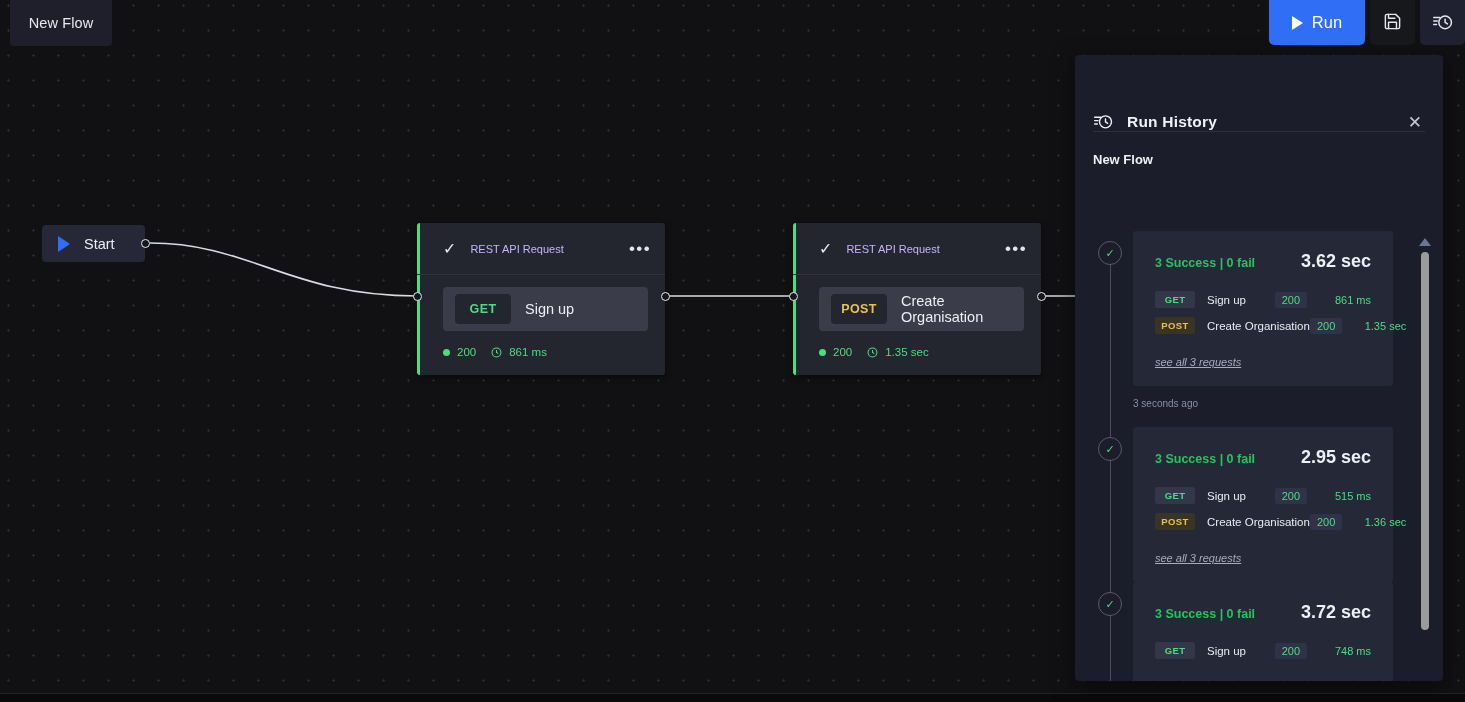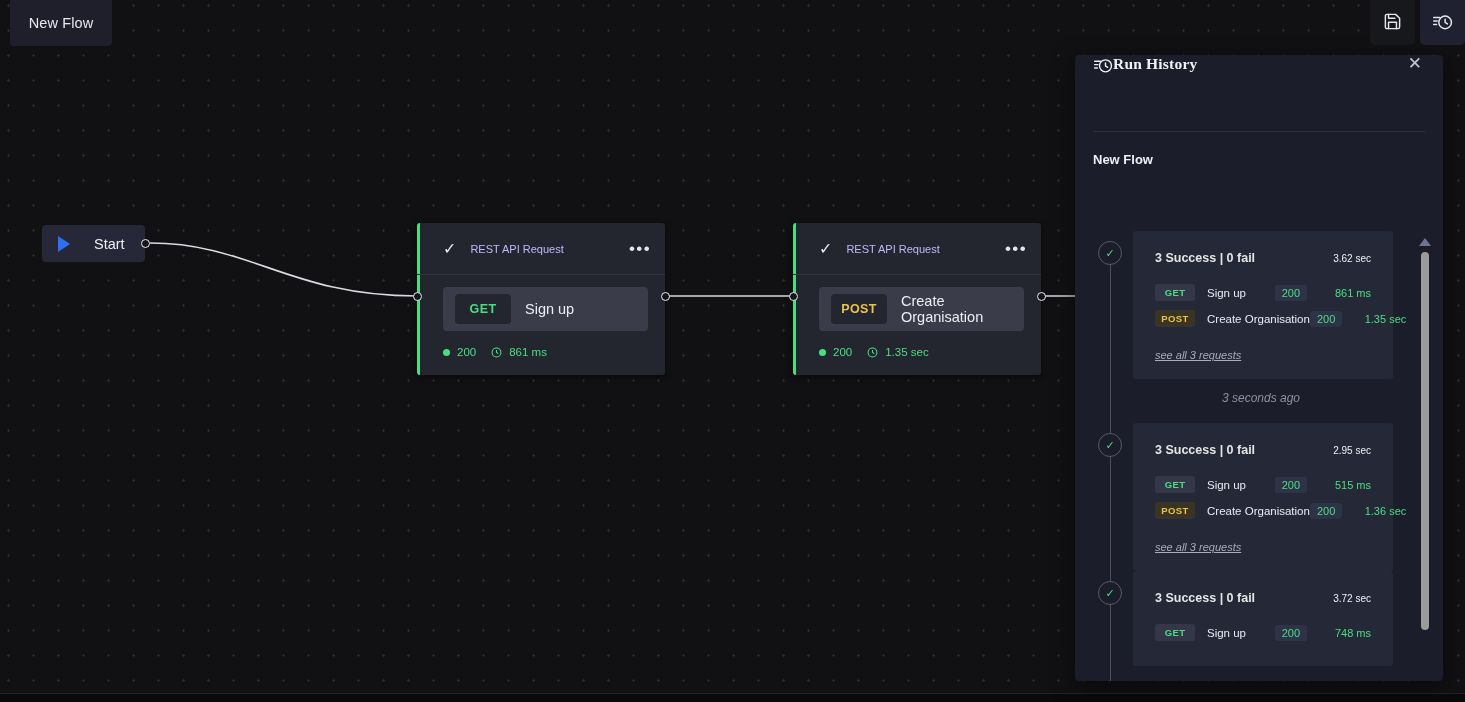--- a/index.html
+++ b/index.html
@@ -195,23 +195,23 @@
     width: 368px; height: 626px;
     background: #1b1d2a;
     border-radius: 4px;
     z-index: 25;
     box-shadow: 0 6px 22px rgba(0,0,0,.5);
     overflow: hidden;
   }
   #panel-head {
     height: 76px;
     display: flex;
-    align-items: flex-start;
+    align-items: flex-end;
     padding: 0 21px 0 18px;
-    font-family: Liberation Serif, serif;
+    gap: 14px;
   }
   #panel-head .ptitle {
     color: #f0f1f7;
     font-size: 15.5px;
     font-weight: bold;
     flex: 1;
     letter-spacing: .2px;
   }
   #panel-head .close {
     color: #c3c5d2;
@@ -260,28 +260,28 @@
     border-radius: 3px;
     padding: 20px 22px 16px 22px;
   }
   .run-card-top {
     display: flex;
     align-items: baseline;
     justify-content: space-between;
     margin-bottom: 19px;
   }
   .run-summary {
-    color: #e5e5e5;
+    color: #22c55e;
     font-size: 12.5px;
     font-weight: bold;
   }
   .run-duration {
     color: #eef0f7;
-    font-size: 10px;
-    font-weight: normal;
+    font-size: 18px;
+    font-weight: bold;
   }
   .req-row {
     display: flex;
     align-items: center;
     margin-bottom: 9px;
   }
   .req-row .m {
     min-width: 40px;
     height: 17px;
     border-radius: 2.5px;
@@ -317,25 +317,24 @@
   .see-all {
     display: inline-block;
     color: #a7abbc;
     font-size: 11px;
     text-decoration: underline;
     margin-top: 13px;
     cursor: pointer;
     font-style: italic;
   }
   .run-ago {
-    text-align: center;
+    text-align: left;
     color: #8b8fa2;
-    font-size: 12px;
+    font-size: 10px;
     padding: 12px 4px 18px 0;
-    font-style: italic;
   }
 
   
   #panel-scroll {
     position: absolute;
     right: 12px; top: 183px;
     width: 12px; height: 490px;
     z-index: 28;
   }
   #panel-scroll .arrow-up,
@@ -366,21 +365,21 @@
 
 <div id="canvas">
 
   <svg id="edges" width="1465" height="702">
     <path d="M 150 243 C 250 243, 290 296, 417 296" stroke="#d9dae2" stroke-width="1.6" fill="none"></path>
     <path d="M 665 296 L 793 296" stroke="#d9dae2" stroke-width="1.6" fill="none"></path>
     <path d="M 1041 296 L 1100 296" stroke="#d9dae2" stroke-width="1.6" fill="none"></path>
   </svg>
 
   <div class="node" id="start-node" style="left:42px; top:225px; width:103px; height:37px; background:#262838; border-radius:4px; box-shadow:none;">
-    <div style="display:flex;align-items:center;height:100%;padding-left:16px;gap:24px;">
+    <div style="display:flex;align-items:center;height:100%;padding-left:16px;gap:14px;">
       <span style="width:0;height:0;border-left:12px solid #2f6ef5;border-top:8px solid transparent;border-bottom:8px solid transparent;"></span>
       <span style="color:#eceef6;font-size:14.5px;">Start</span>
     </div>
   </div>
   <div class="port" style="left:141px; top:239px;"></div>
 
   <div class="node" style="left:417px; top:223px; width:248px; height:152px;">
     <div class="accent"></div>
     <div class="node-head">
       <span class="check">✓</span>
@@ -438,20 +437,24 @@
 
   <div id="canvas-bottom-edge"></div>
 </div>
 
 <div id="topbar">
   <div id="flow-tab">
     <span class="label">New Flow</span>
   </div>
 
   <div id="topbar-actions">
+    <button class="run-btn">
+      <span class="tri"></span>
+      <span>Run</span>
+    </button>
 
     <button class="icon-btn">
       <span>
         <svg width="19" height="19" viewBox="0 0 24 24" fill="none" stroke="#e6e7ee" stroke-width="1.8" stroke-linecap="round" stroke-linejoin="round">
           <path d="M19 21H5a2 2 0 0 1-2-2V5a2 2 0 0 1 2-2h11l5 5v11a2 2 0 0 1-2 2z"></path>
           <path d="M17 21v-8H7v8"></path>
             <path d="M7 3v5h8"></path>
         </svg>
       </span>
     </button>

